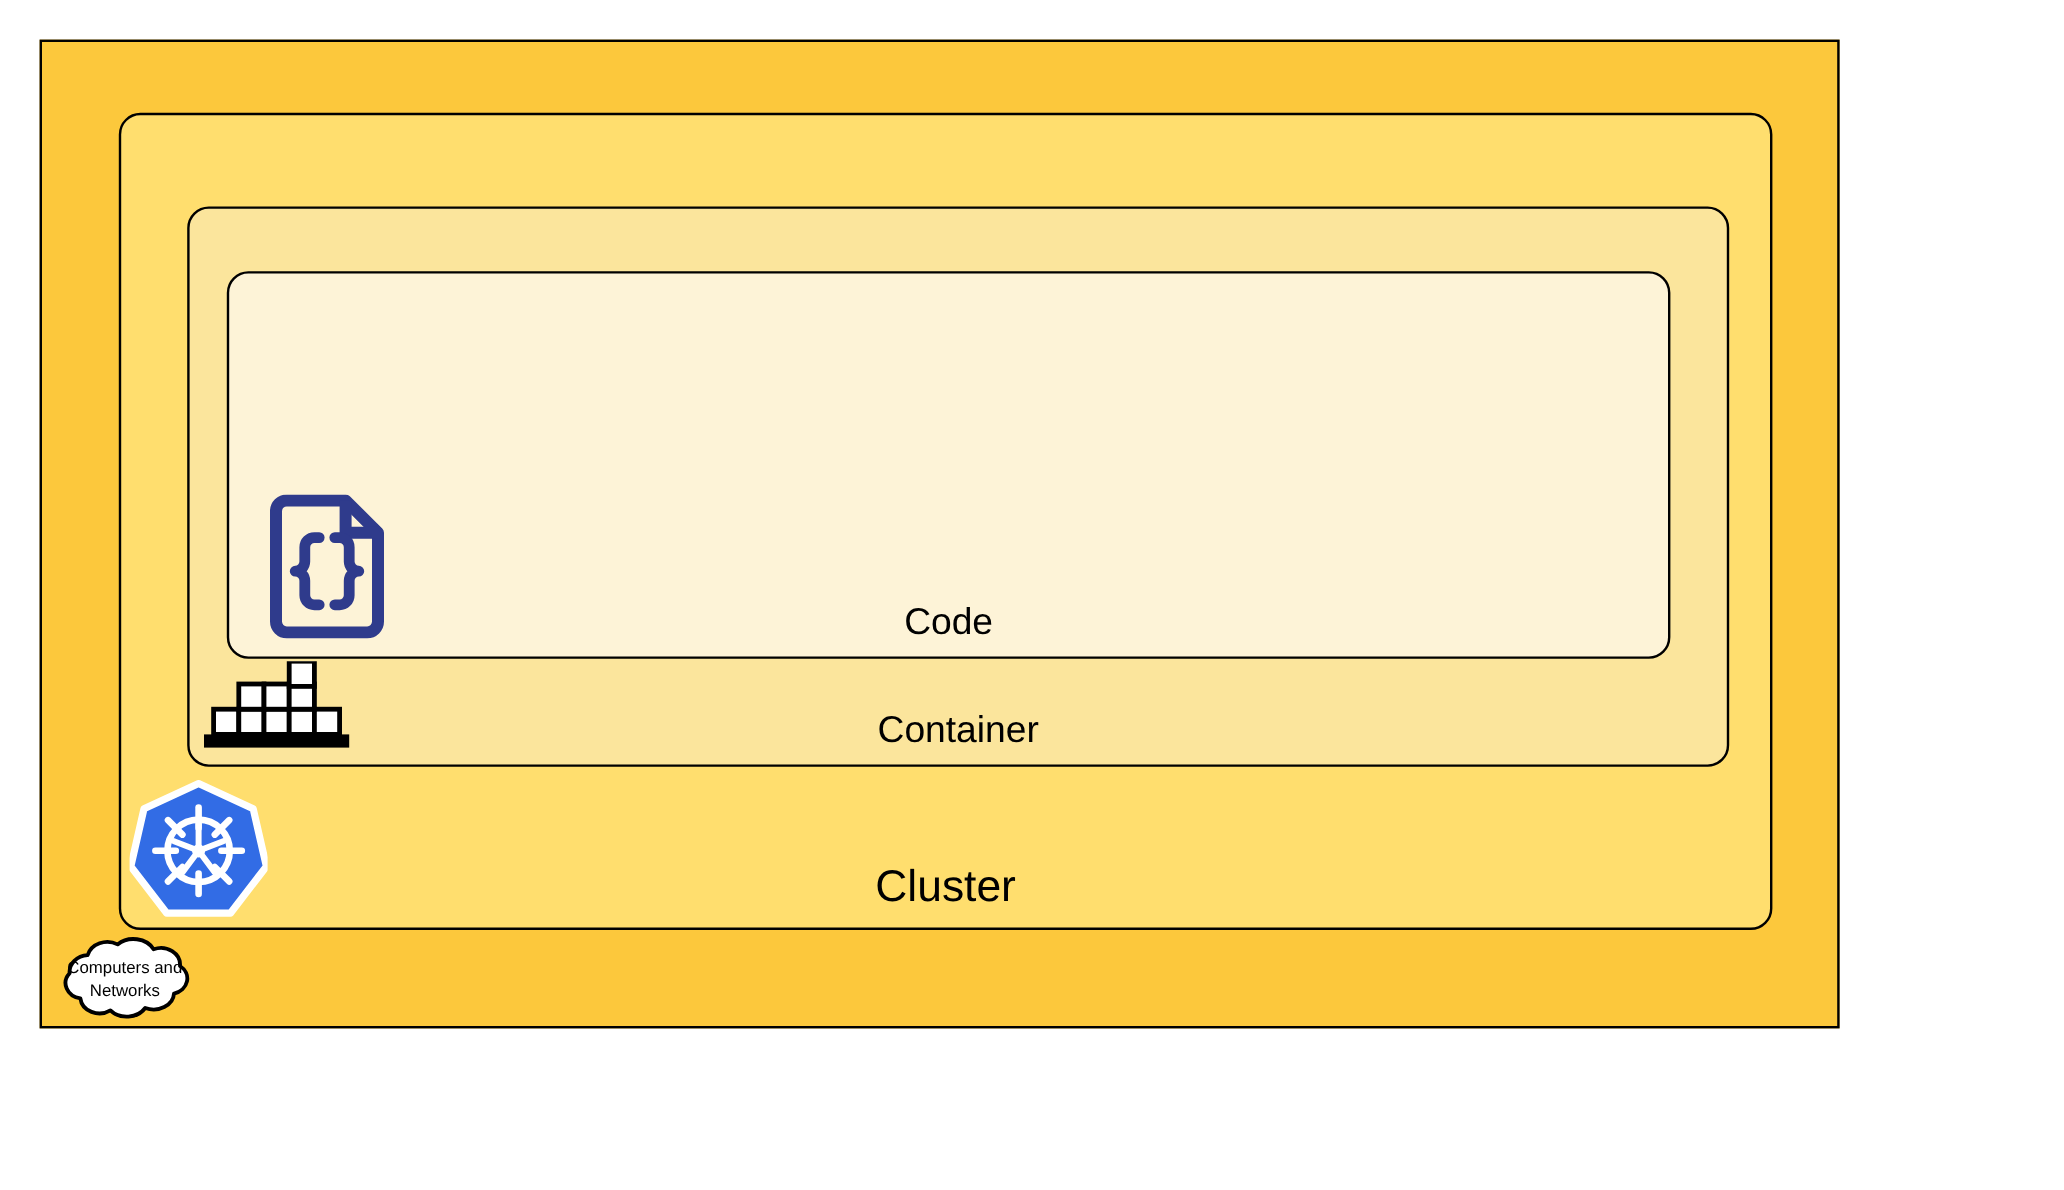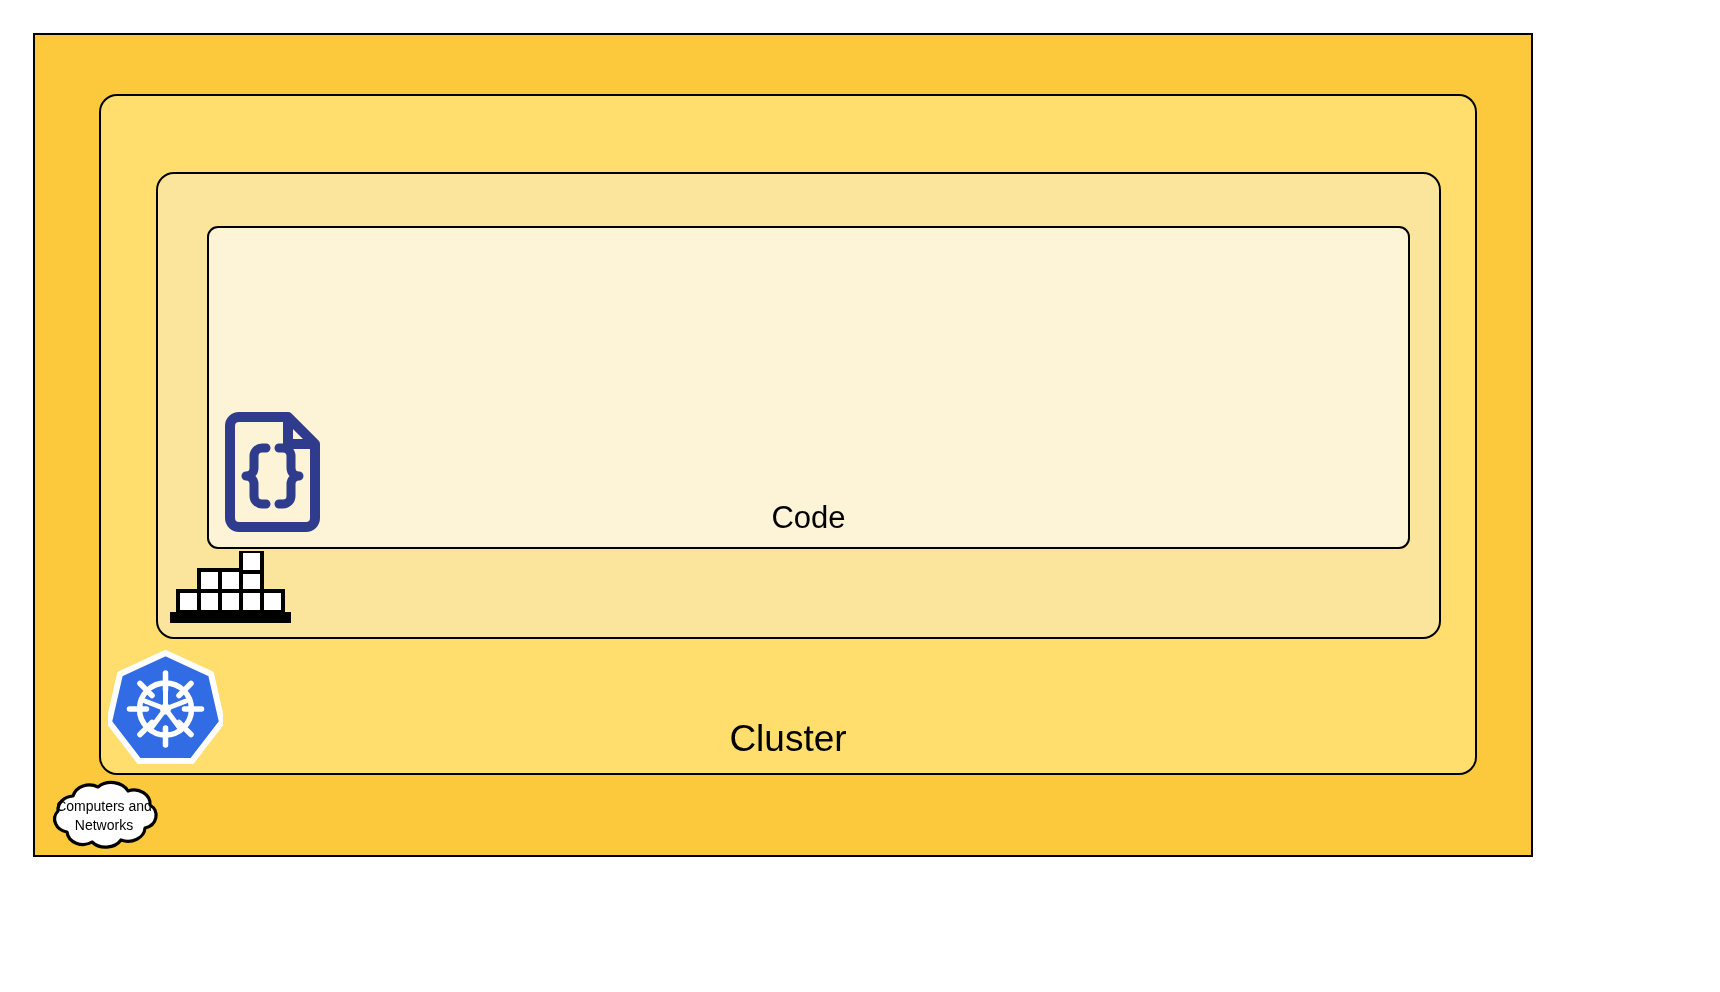--- a/index.html
+++ b/index.html
@@ -118,24 +118,25 @@
 <body>
 
 <div id="diagram-root">
 
   <div class="layer layer-datacenter">
 
     <div class="layer layer-cluster" style="left:64px; top:59px;">
 
       <div class="layer layer-container" style="left:55px; top:76px;">
 
-        <div class="layer layer-code" style="left:49px; top:52px;border-radius:11px;">
+        <div class="layer layer-code" style="left:31px; top:52px;">
           <div class="layer-label label-code">Code</div>
         </div>
 
+        <div class="layer-label label-container">Container</div>
       </div>
 
       <div class="layer-label label-cluster">Cluster</div>
     </div>
 
   </div>
 
   <div class="icon-wrap icon-json">
     <svg width="104" height="120" viewBox="0 0 104 120" xmlns="http://www.w3.org/2000/svg">
       <path d="M10 14 a9 9 0 0 1 9 -9 H68 L95 32 V106 a9 9 0 0 1 -9 9 H19 a9 9 0 0 1 -9 -9 Z" fill="none" stroke="#2F3B8C" stroke-width="10" stroke-linejoin="round"></path>

